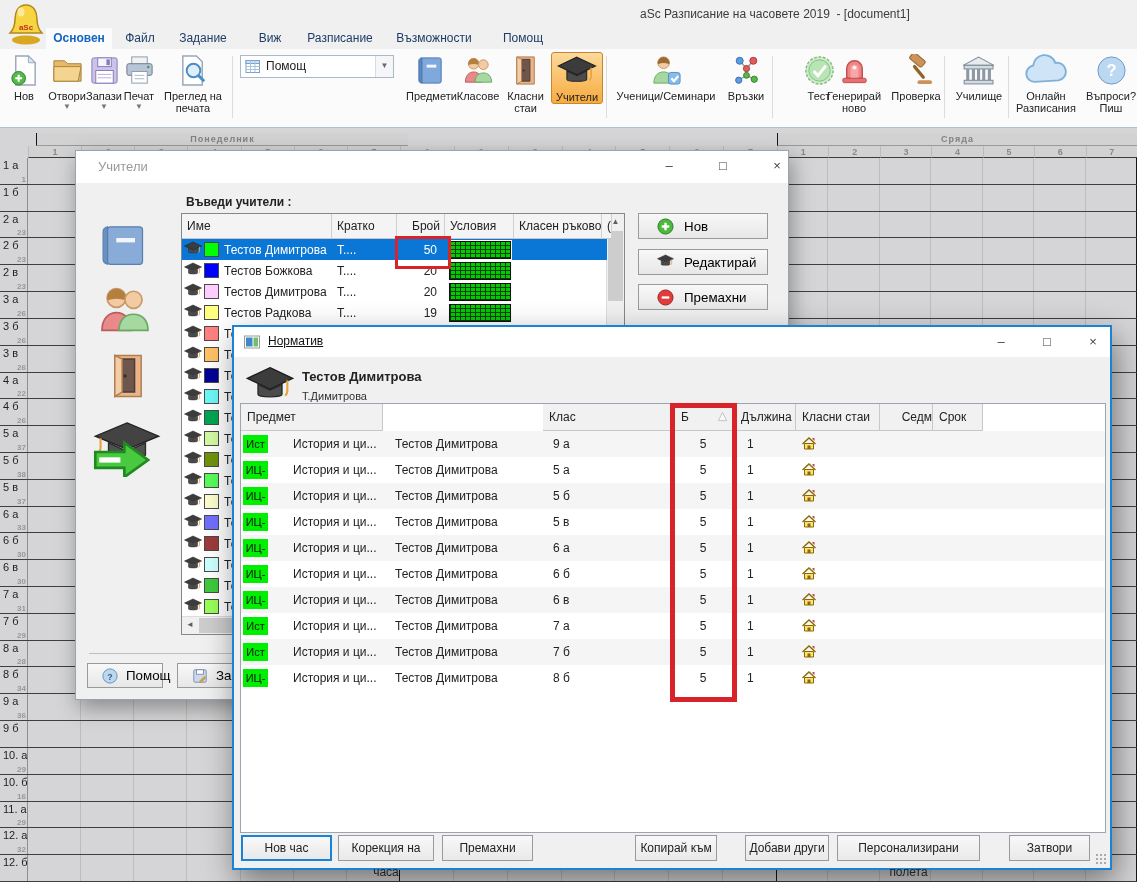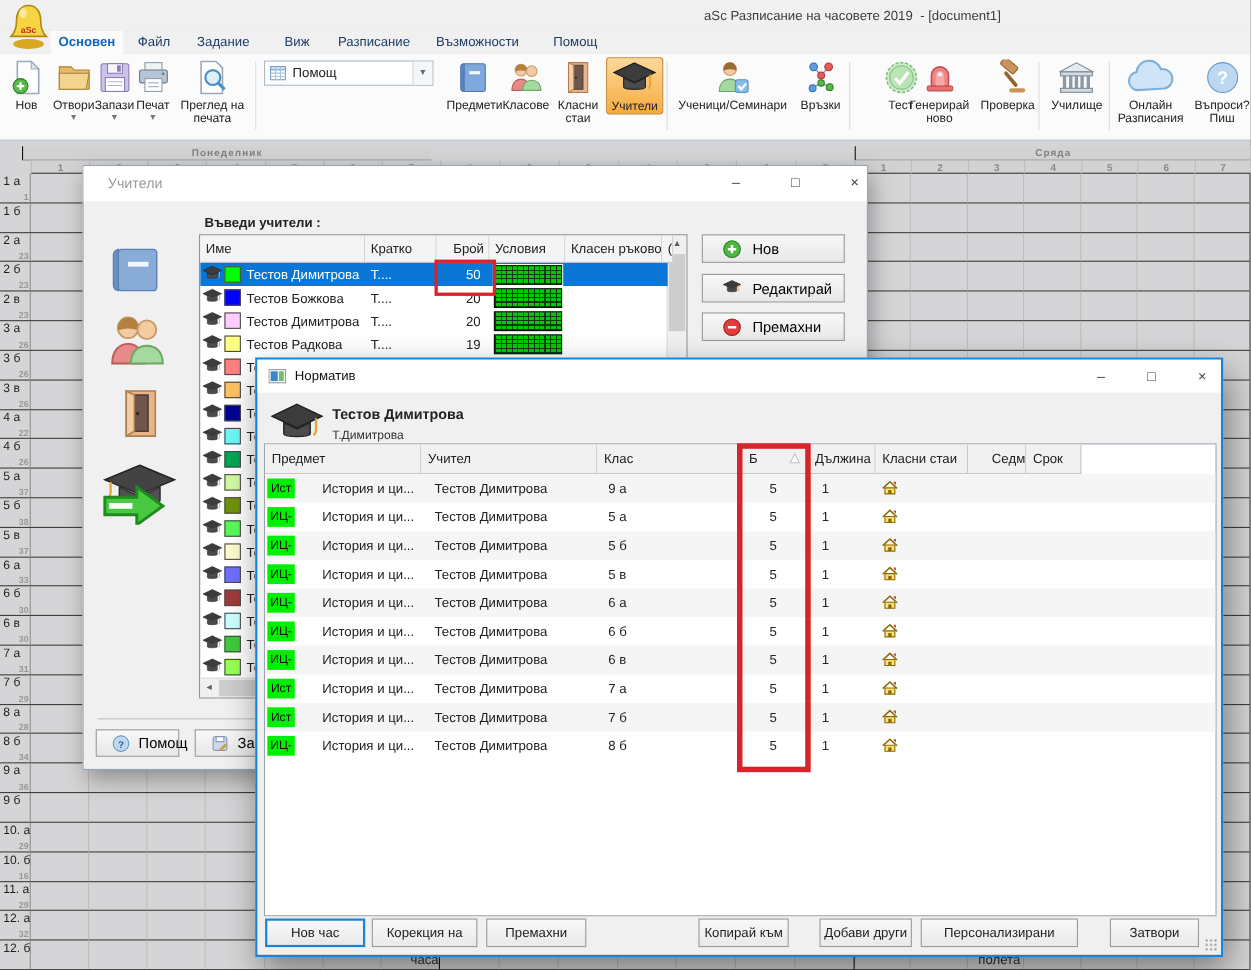--- a/index.html
+++ b/index.html
@@ -72,21 +72,21 @@
         border:1px solid #9a9a9a;display:flex;align-items:center;box-sizing:border-box;}
   .dbtn .ic{width:17px;height:17px;margin:0 10px 0 12px;flex:none;}
   .smbtn{position:absolute;height:25px;background:linear-gradient(#f8f8f8,#e7e7e7);border:1px solid #9a9a9a;
          display:flex;align-items:center;box-sizing:border-box;}
   .smbtn .ic{width:16px;height:16px;margin:0 8px 0 8px;flex:none;}
   .hr{position:absolute;left:13px;top:502px;width:524px;height:1px;background:#c0c0c0;}
   
   #ndlg{left:232px;top:325px;width:880px;height:545px;border:2px solid #1883d7;box-shadow:4px 12px 30px rgba(0,0,0,.45);z-index:20;}
   #ndlg .dlg-title{position:absolute;top:0;left:0;right:0;height:30px;background:#fff;}
   #ndlg .ntitle-ic{position:absolute;left:10px;top:8px;width:16px;height:14px;}
-  #ndlg .ntitle-text{position:absolute;left:34px;top:7px;color:#111;}
+  #ndlg .ntitle-text{position:absolute;left:34px;top:7px;color:#111;text-decoration:underline;}
   .nhead-cap{position:absolute;left:12px;top:38px;width:48px;height:40px;}
   .nname{position:absolute;left:68px;top:42px;font-weight:bold;font-size:13px;}
   .nshort{position:absolute;left:68px;top:63px;font-size:11px;color:#333;}
   .ntable{position:absolute;left:6px;top:76px;width:864px;height:428px;background:#fff;border:1px solid #9da6b0;overflow:hidden;}
   .nt-hcell{position:absolute;top:0;height:27px;background:#f1f1f1;border-right:1px solid #c8c8c8;border-bottom:1px solid #c8c8c8;
             box-sizing:border-box;padding:6px 0 0 6px;white-space:nowrap;overflow:hidden;}
   .nsort{position:absolute;right:6px;top:7px;width:11px;height:12px;}
   .nrow{position:absolute;left:0;width:100%;height:26px;}
   .nrow.alt{background:#f5f5f5;}
   .nbadge{position:absolute;left:2px;top:4px;width:25px;height:18px;background:#00ef00;color:#111;font-size:11px;line-height:18px;text-align:center;}
@@ -287,21 +287,21 @@
         <div class="rlabel">Въпроси? Пиш</div>
       </div>
       <div class="rsep" style="left: 232px;"></div>
       <div class="rsep" style="left: 606px;"></div>
       <div class="rsep" style="left: 772px;"></div>
       <div class="rsep" style="left: 944px;"></div>
       <div class="rsep" style="left: 1008px;"></div>
     </div>
 
   <div class="grid" id="grid">
-      <div class="daycell" style="left: 20px; width: 372px;">Понеделник</div>
+      <div class="daycell" style="left: 36px; width: 372px;">Понеделник</div>
       <div class="pcell" style="left: 28px; width: 53.1429px;">1</div>
       <div class="pcell" style="left: 81.1429px; width: 53.1429px;">2</div>
       <div class="pcell" style="left: 134.286px; width: 53.1429px;">3</div>
       <div class="pcell" style="left: 187.429px; width: 53.1429px;">4</div>
       <div class="pcell" style="left: 240.571px; width: 53.1429px;">5</div>
       <div class="pcell" style="left: 293.714px; width: 53.1429px;">6</div>
       <div class="pcell" style="left: 346.857px; width: 53.1429px;">7</div>
       <div class="pcell" style="left: 400px; width: 53.8571px;">1</div>
       <div class="pcell" style="left: 453.857px; width: 53.8571px;">2</div>
       <div class="pcell" style="left: 507.714px; width: 53.8571px;">3</div>
@@ -1430,21 +1430,20 @@
     <span class="nhead-cap" id="nCap"><svg viewBox="0 0 36 30">
           <path d="M18 2 35 10 18 18 1 10z" fill="#3c3c3c" stroke="#1e1e1e"></path>
           <path d="M9 14.5v7.5c0 2.5 18 2.5 18 0v-7.5l-9 4.2z" fill="#4b4b4b" stroke="#262626"></path>
           <path d="M31 11.5v8" stroke="#e8a33d" stroke-width="1.6"></path>
           <path d="M31 19.5c0 2-1 3-1.6 3.6" stroke="#e8a33d" stroke-width="1.6" fill="none"></path>
         </svg></span>
     <div class="nname">Тестов Димитрова</div>
     <div class="nshort">Т.Димитрова</div>
     <div class="ntable" id="ntable">
         <div class="nt-hcell" style="left: 0px; width: 142px;">Предмет</div>
-        <div class="nt-hcell" style="left: 142px; width: 160px;">Учител</div>
         <div class="nt-hcell" style="left: 302px; width: 132px;">Клас</div>
         <div class="nt-hcell" style="left: 434px; width: 60px;">Б<span class="nsort"><svg viewBox="0 0 12 12">
               <path d="M6 1.5 10.5 10.5H1.5z" fill="#fafafa" stroke="#c0c0c0"></path>
             </svg></span></div>
         <div class="nt-hcell" style="left: 494px; width: 61px;">Дължина</div>
         <div class="nt-hcell" style="left: 555px; width: 84px;">Класни стаи</div>
         <div class="nt-hcell" style="left: 639px; width: 53px; text-align: right;">Седм</div>
         <div class="nt-hcell" style="left: 692px; width: 50px;">Срок</div>
         <div class="nrow alt" style="top: 27px;">
           <span class="nbadge" style="background: rgb(0, 239, 0);">Ист</span>

